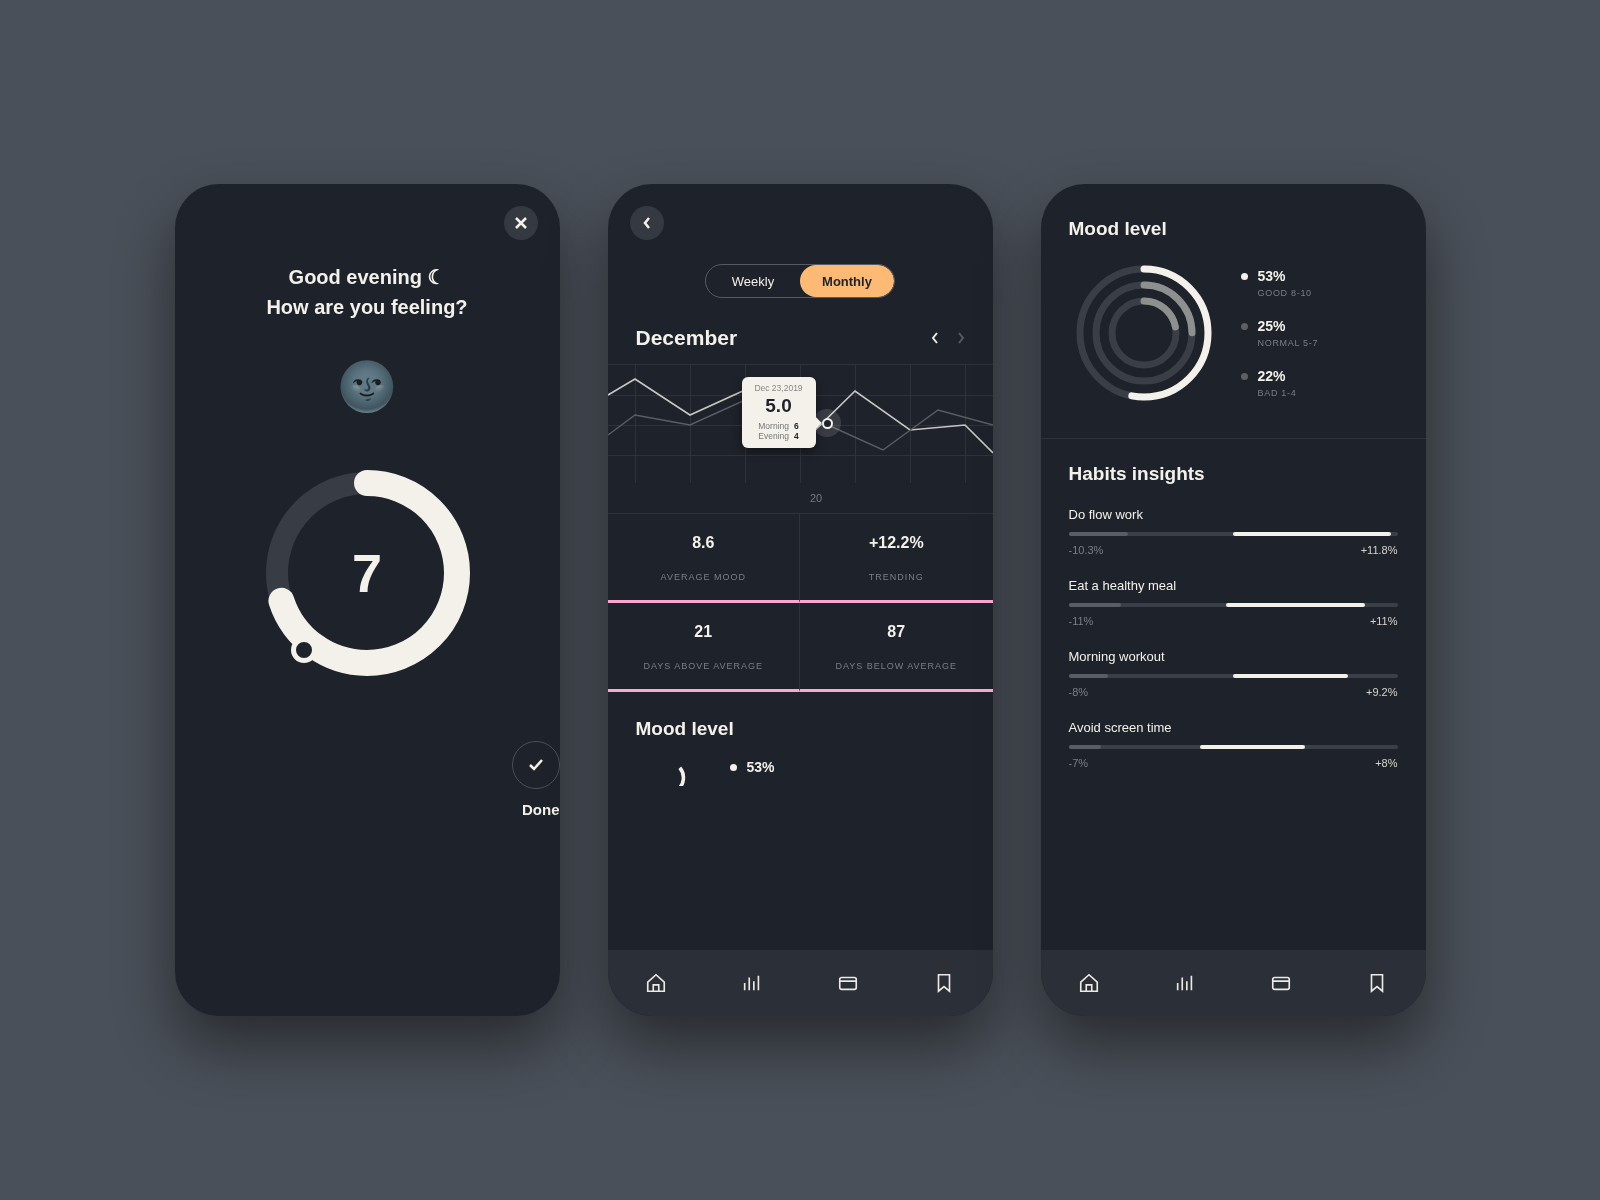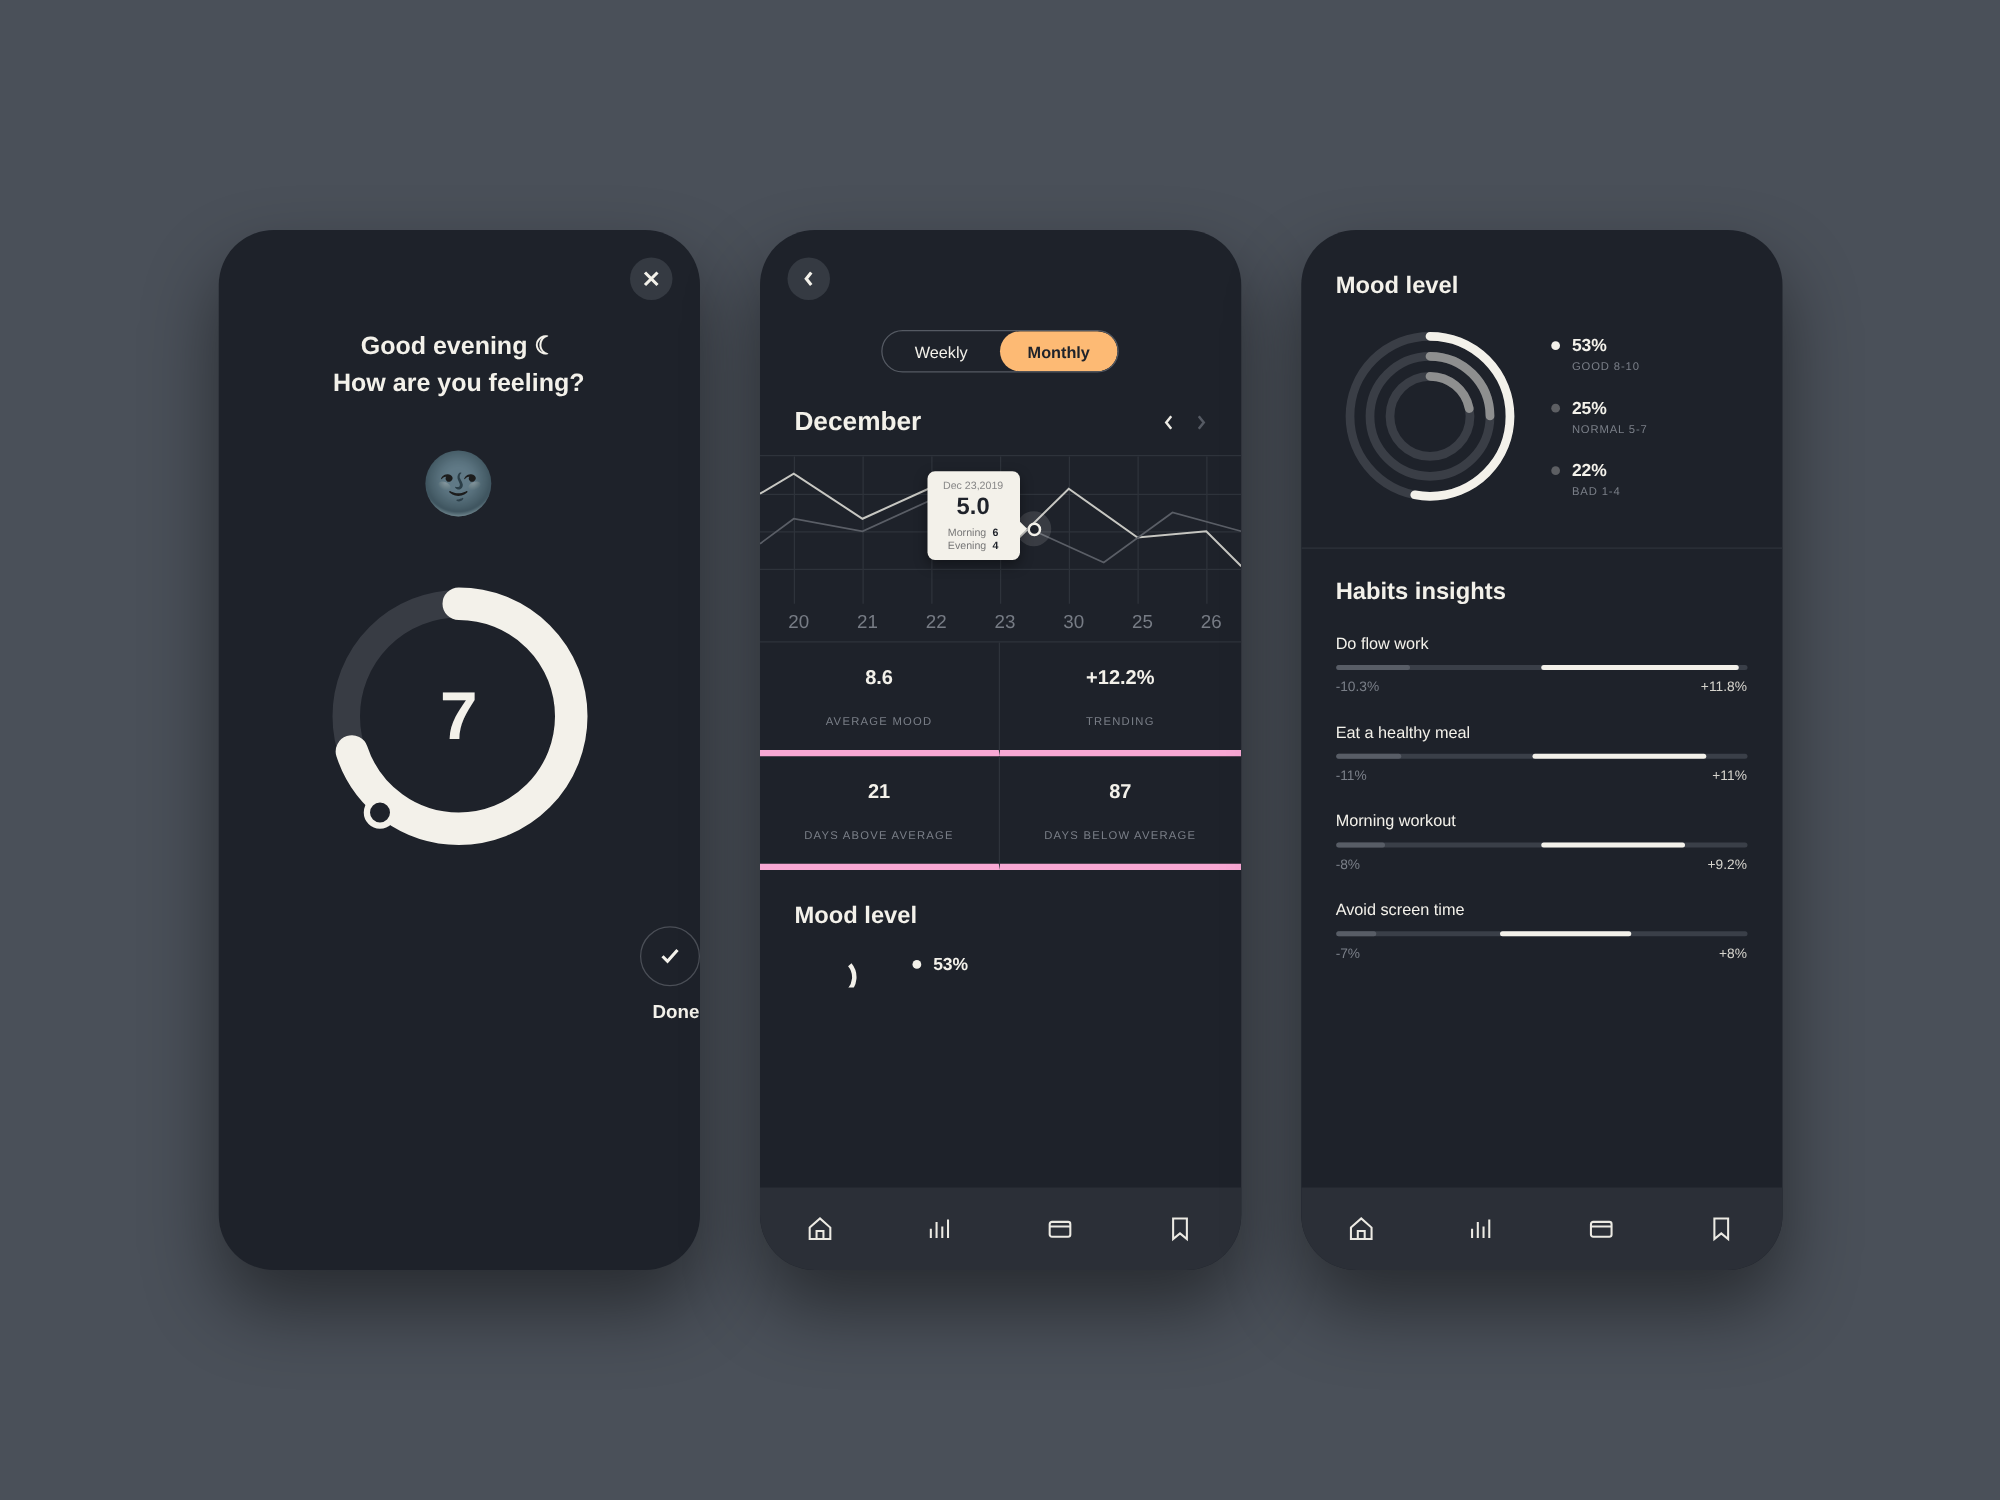--- a/index.html
+++ b/index.html
@@ -68,42 +68,42 @@
   .seg div{flex:1;display:flex;align-items:center;justify-content:center;cursor:pointer;}
   .seg .sel{background:#fdba74;color:#1e222a;border-radius:18px;font-weight:600;}
   .month-row{display:flex;align-items:center;justify-content:space-between;padding:28px 28px 14px;}
   .month-row h2{font-size:21px;font-weight:700;}
   .nav-arrows{display:flex;gap:18px;}
   .nav-arrows svg{width:8px;height:12px;stroke-width:2;fill:none;cursor:pointer;}
   .chart-area{position:relative;height:150px;border-top:1px solid #2e333b;border-bottom:1px solid #2e333b;overflow:hidden;}
   .chart-area svg.line{position:absolute;top:0;left:0;width:100%;height:120px;}
   .gridv{position:absolute;top:0;bottom:30px;width:1px;background:#2e333b;}
   .gridh{position:absolute;left:0;right:0;height:1px;background:#2e333b;}
-  .x-ticks{position:absolute;bottom:0;left:4px;width:100%;height:30px;display:flex;font-size:15px;color:#777c85;}
+  .x-ticks{position:absolute;bottom:0;left:16px;width:100%;height:30px;display:flex;font-size:11px;color:#777c85;flex-direction:column;}
   .x-ticks div{flex:1;text-align:center;line-height:30px;}
   .tooltip{
     position:absolute;width:74px;background:#f3f1ea;color:#1e222a;border-radius:6px;
     padding:6px 4px 7px;text-align:center;top:12px;left:134px;box-shadow:0 4px 10px rgba(0,0,0,.4);z-index:3;
   }
   .tooltip .tt-date{font-size:8.5px;color:#888;}
   .tooltip .tt-val{font-size:19px;font-weight:700;margin:2px 0 4px;}
   .tooltip .tt-row{font-size:8.5px;color:#777;display:flex;justify-content:center;gap:5px;}
   .tooltip .tt-row b{color:#1e222a;font-weight:700;}
   .tooltip::after{content:"";position:absolute;right:-4px;top:42px;width:8px;height:8px;background:#f3f1ea;transform:rotate(45deg);}
   .marker{
     position:absolute;width:11px;height:11px;border-radius:50%;border:2px solid #f3f1ea;background:#1e222a;z-index:2;
     left:214px;top:53px;
   }
   .marker-halo{
     position:absolute;width:28px;height:28px;border-radius:50%;background:rgba(255,255,255,.12);
     left:205px;top:44px;z-index:1;
   }
   .stats-grid{display:grid;grid-template-columns:1fr 1fr;}
   .stat{
-    padding:20px 18px 18px;text-align:center;border-bottom:5px solid #f9a8d4;
+    padding:20px 18px 18px;text-align:center;border-bottom:3px solid #f9a8d4;
   }
   .stat:nth-child(odd){border-right:1px solid #2e333b;}
   .stat .v{font-size:16px;font-weight:600;}
   .stat .l{font-size:9px;letter-spacing:1px;color:#7a7f88;margin-top:20px;text-transform:uppercase;}
   .ml-head{padding:26px 28px 8px;font-size:19px;font-weight:700;}
   .ml-peek{display:flex;align-items:center;padding:0 28px;gap:30px;}
   .ml-peek svg{width:64px;height:38px;}
   .ml-peek-pct{display:flex;align-items:center;gap:10px;font-size:14px;font-weight:600;}
   .ml-peek-pct .dot{width:7px;height:7px;border-radius:50%;background:#f3f1ea;}
 

